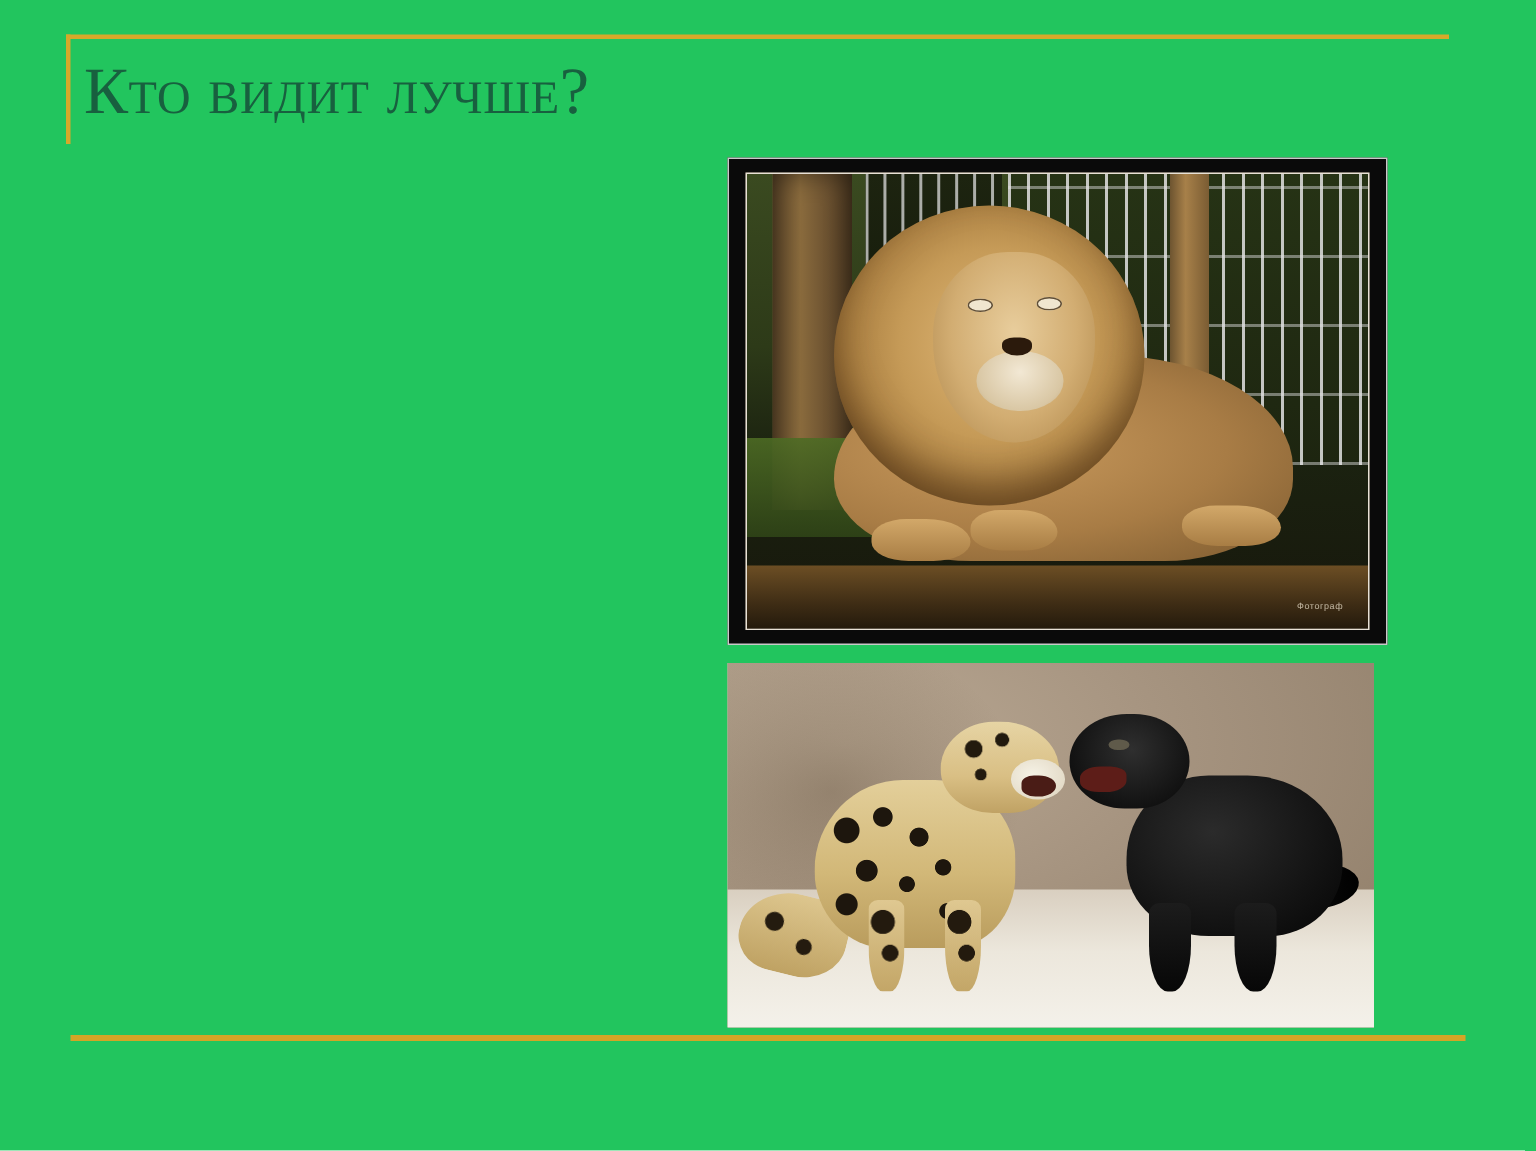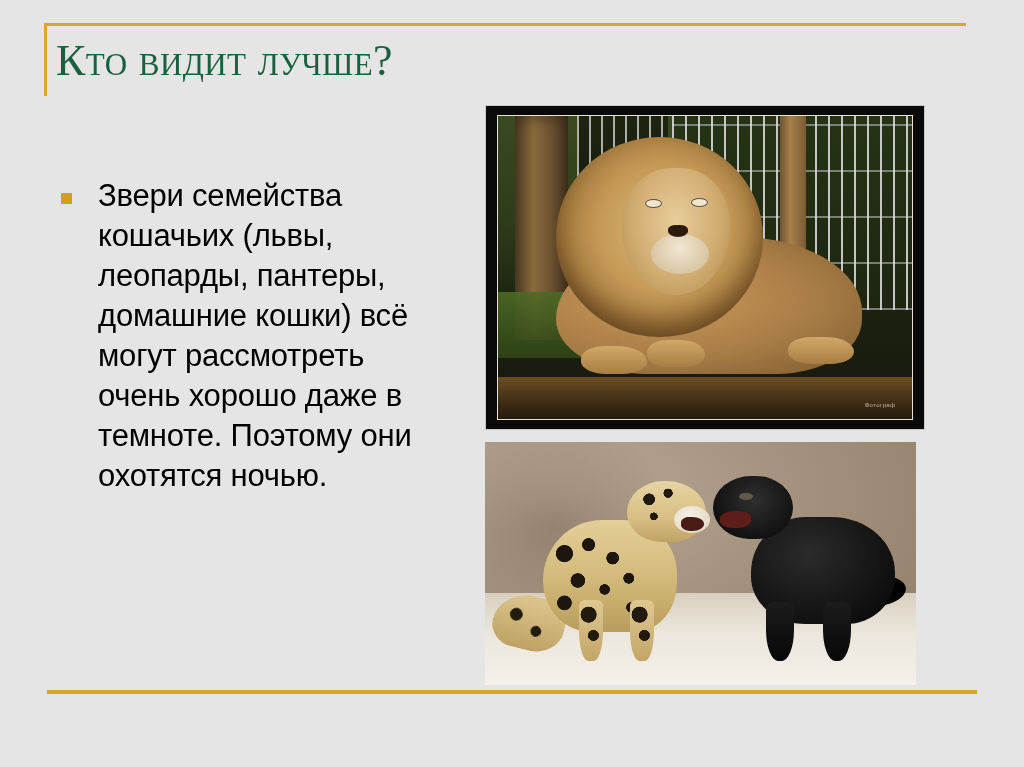--- a/index.html
+++ b/index.html
@@ -7,21 +7,21 @@
     padding: 0;
     background: #ffffff;
   }
   body {
     font-family: "Liberation Sans", sans-serif;
   }
   #slide {
     position: relative;
     width: 1024px;
     height: 767px;
-    background: #e5e5e5;
+    background: #22c55e;
     overflow: hidden;
   }
 
   
   .rule-top {
     position: absolute;
     left: 44px;
     top: 23px;
     width: 922px;
     height: 3px;
@@ -342,26 +342,20 @@
 <body>
 
 <div id="slide">
 
   <div class="rule-top"></div>
   <div class="rule-left"></div>
   <div class="rule-bottom"></div>
 
   <div class="title">Кто видит лучше?</div>
 
-  <div class="body-block">
-    <div class="bullet-row">
-      <span class="bullet-marker"></span>
-      <span class="bullet-text">Звери семейства кошачьих (львы, леопарды, пантеры, домашние кошки) всё могут рассмотреть очень хорошо даже в темноте. Поэтому они охотятся ночью.</span>
-    </div>
-  </div>
 
   <div class="photo" id="photo-lion">
     <div class="inner">
       <div class="lion-bg"></div>
       <div class="lion-cage"></div>
       <div class="lion-cage2"></div>
       <div class="lion-trunk-a"></div>
       <div class="lion-trunk-b"></div>
       <div class="lion-rock"></div>
       <div class="lion-grass"></div>

